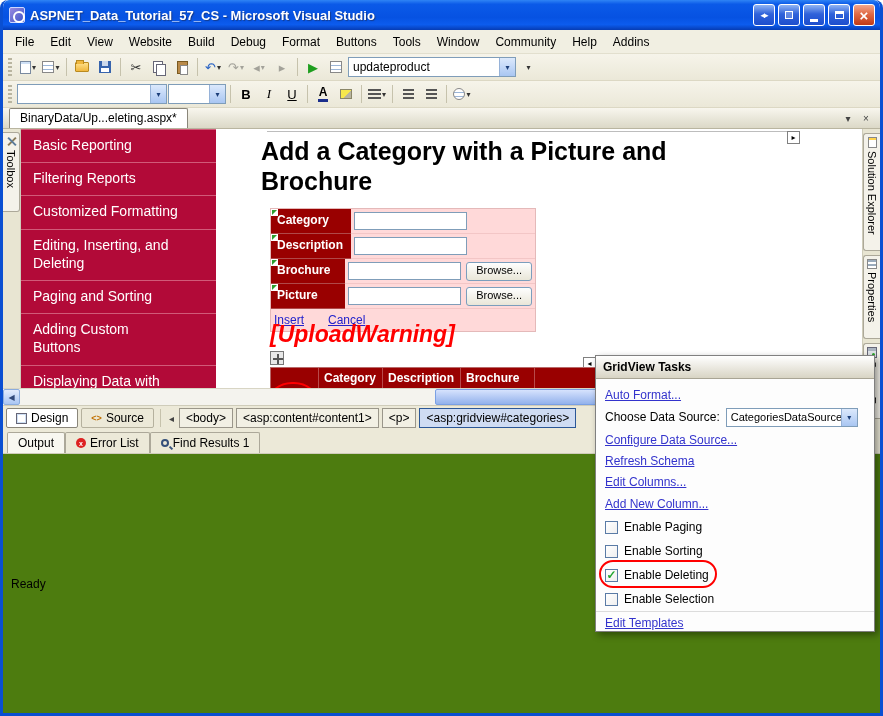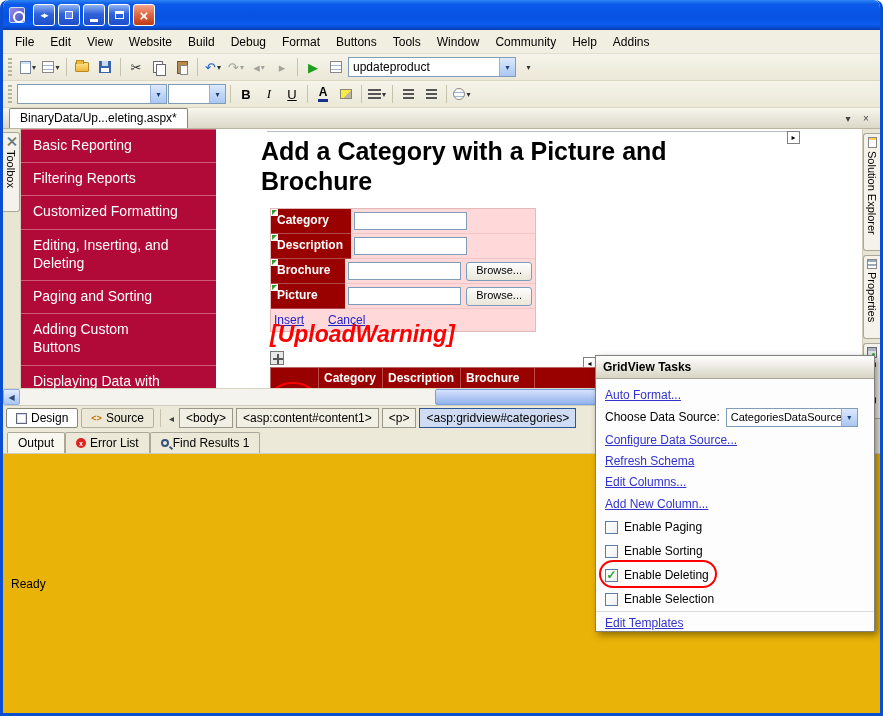--- a/index.html
+++ b/index.html
@@ -137,29 +137,30 @@
   .crumb.active{ border:1px solid #2b5797; background:#cfdcf3; }
   .mini-arrow{ font-size:10px; color:#444; padding:0 2px; }
 
   .panelbar{ height:23px; flex:0 0 23px; background:#ece9d8; display:flex; align-items:flex-end; padding-left:4px; gap:0;text-align:center; }
   .panel-tab{ display:flex; align-items:center; gap:4px; font-size:12px; padding:3px 10px; border:1px solid #aca899; border-bottom:none; border-radius:2px 2px 0 0; background:#ece9d8; }
   .panel-tab.active{ background:#f8f7f0; }
   .err-icon{ width:10px; height:10px; border-radius:50%; background:#d22; color:#fff; font-size:7px; display:flex; align-items:center; justify-content:center; font-weight:bold; }
   .find-icon{ width:8px; height:8px; border:2px solid #35507a; border-radius:50%; position:relative; }
   .find-icon::after{ content:""; position:absolute; left:6px; top:6px; width:4px; height:2px; background:#35507a; transform:rotate(45deg); }
 
-  .statusbar{ flex:1; background:#eab308; border-top:1px solid #cfccba; display:flex; align-items:center; padding-left:8px; font-size:12px; color:#000; }
+  .statusbar{ flex:1; background:#4d7c0f; border-top:1px solid #cfccba; display:flex; align-items:center; padding-left:8px; font-size:12px; color:#000; }
 </style>
 </head>
 <body>
 
 <div class="window">
 
   <div class="titlebar">
     <span class="app-icon"></span>
+    <span class="title-text">ASPNET_Data_Tutorial_57_CS - Microsoft Visual Studio</span>
     <span class="win-btn blue">
         <span class="ic-arrows">◂▸</span>
       </span>
     <span class="win-btn blue">
         <span class="ic-pin"></span>
       </span>
     <span class="win-btn blue">
         <span class="ic-min"></span>
       </span>
     <span class="win-btn blue">

